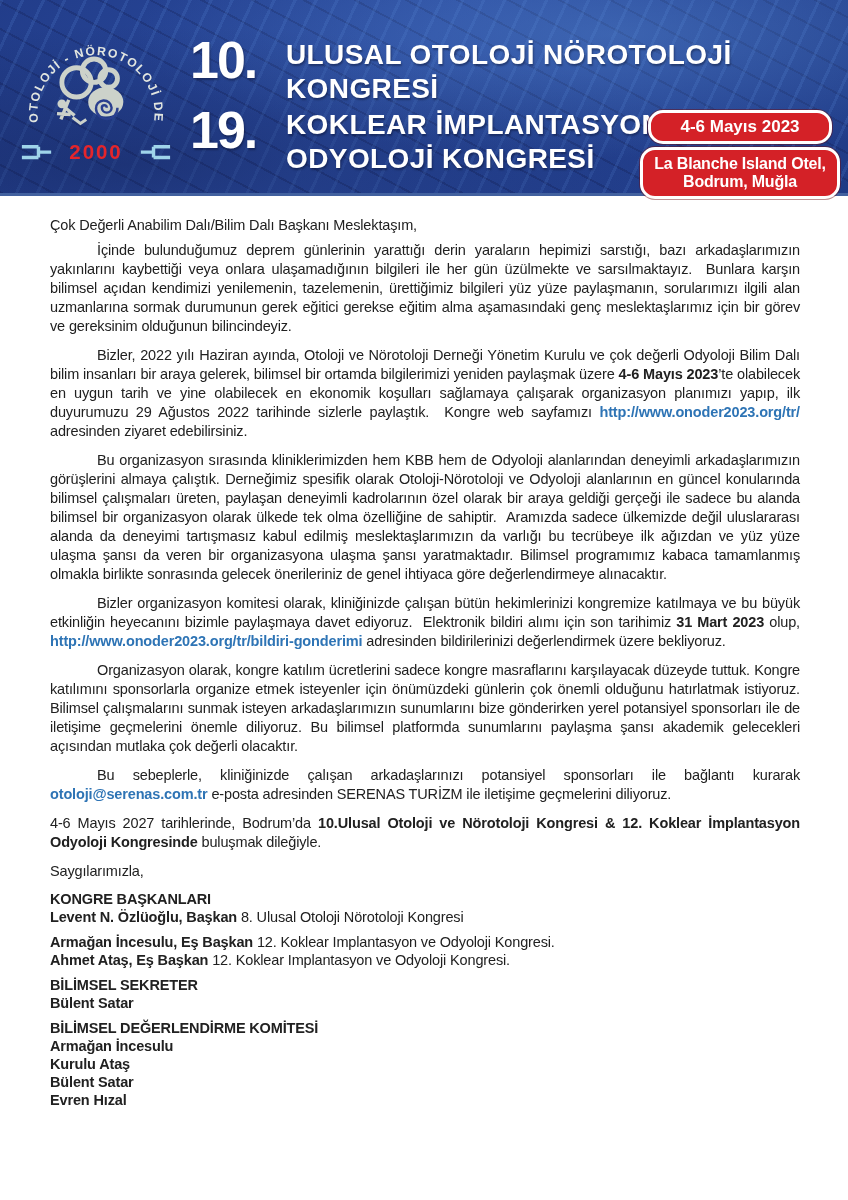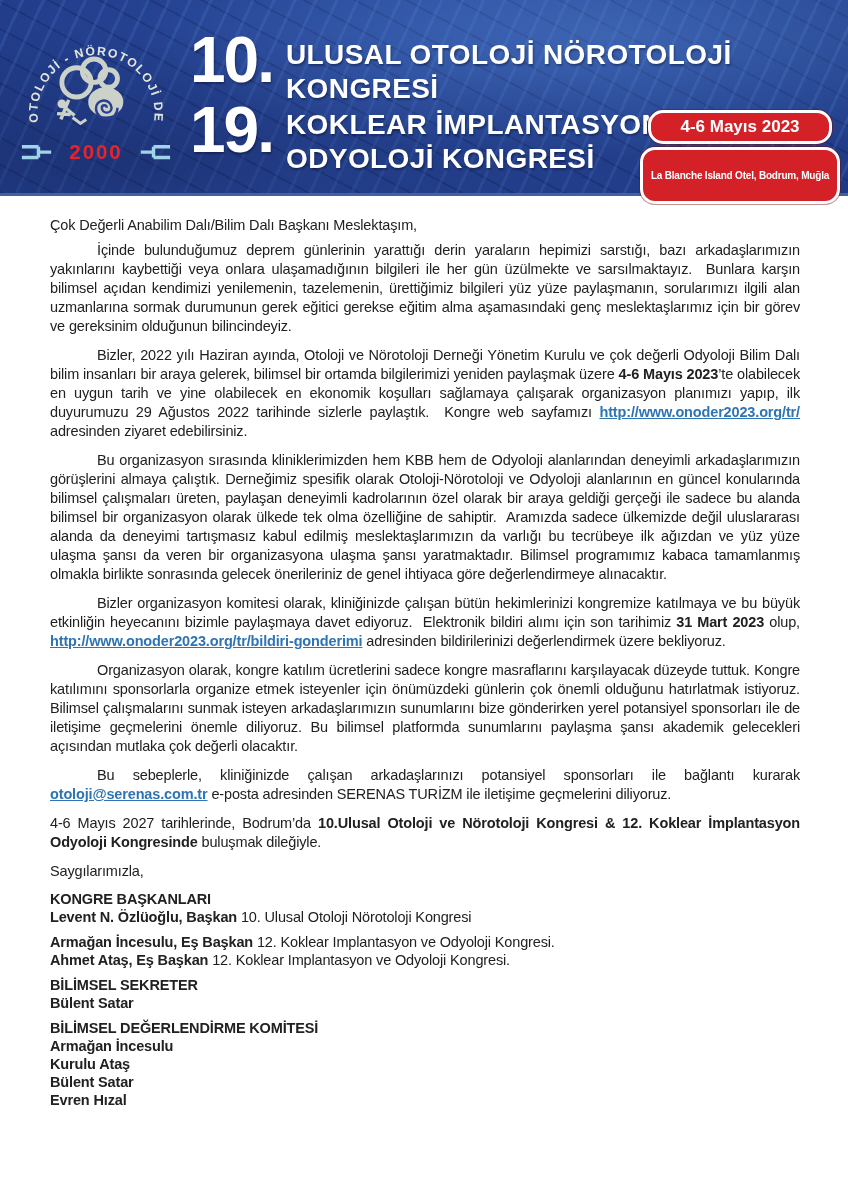--- a/index.html
+++ b/index.html
@@ -12,40 +12,40 @@
       radial-gradient(ellipse at 72% 18%, rgba(96,150,220,.38), transparent 55%),
       radial-gradient(ellipse at 15% 85%, rgba(10,18,60,.35), transparent 60%),
       repeating-linear-gradient(115deg, rgba(80,125,205,.22) 0 3px, transparent 3px 19px),
       repeating-linear-gradient(28deg, rgba(18,28,78,.28) 0 2px, transparent 2px 24px),
       linear-gradient(135deg,#223d8a 0%,#2a4a9e 45%,#1f3a85 100%);
   }
   .logo{position:absolute;left:18px;top:20px;width:156px;height:156px;}
   .titles{position:absolute;left:190px;top:24px;}
   .congress-row{display:flex;align-items:center;height:72px;}
   .congress-row + .congress-row{margin-top:-2px;}
-  .congress-num{font-size:64px;font-weight:800;color:#ffffff;letter-spacing:-2px;
+  .congress-num{font-size:52px;font-weight:800;color:#ffffff;letter-spacing:-2px;
                 width:96px;line-height:64px;text-shadow:1px 2px 2px rgba(0,0,20,.35);}
   .congress-title{font-size:28px;font-weight:700;color:#ffffff;line-height:34px;
                   letter-spacing:.4px;white-space:nowrap;text-shadow:1px 2px 2px rgba(0,0,20,.35);margin-top:24px;}
   .badges{position:absolute;right:8px;top:110px;width:200px;display:flex;flex-direction:column;gap:3px;}
   .badge{background:#d42127;border:3px solid #ffffff;border-radius:15px;color:#ffffff;
          font-weight:bold;text-align:center;box-shadow:0 0 0 1px rgba(110,10,15,.45);}
   .badge-date{font-size:17px;padding:4px 6px;margin:0 8px;}
-  .badge-venue{font-size:10px;padding:20px 2px;letter-spacing:-.2px;}
+  .badge-venue{font-size:16px;padding:5px 2px;letter-spacing:-.2px;}
 
   
   .content{padding:20px 48px 0 50px;font-size:14.5px;line-height:19px;letter-spacing:-.15px;}
   .content p{margin:0 0 10px 0;}
   p.salutation{text-align:left;margin-bottom:6px;}
   p.body{text-align:justify;text-align-last:left;text-indent:47px;}
   p.body-noindent{text-align:justify;text-align-last:left;}
   p.plain{margin-bottom:9px;}
   p.line{line-height:18px;margin:0;}
   p.line.gap{margin-top:7px;}
-  .content a{color:#2e74b5;font-weight:bold;text-decoration:underline;cursor:pointer;}
+  .content a{color:#2e74b5;font-weight:bold;cursor:pointer;}
   .content b{font-weight:bold;text-align:center;}
 </style>
 </head>
 <body>
 
 <div class="page">
 
   <div class="banner">
 
     <svg class="logo" viewBox="0 0 160 160">
@@ -101,21 +101,21 @@
       <p class="salutation"><span>Çok Değerli Anabilim Dalı/Bilim Dalı Başkanı Meslektaşım,</span></p>
       <p class="body"><span>İçinde bulunduğumuz deprem günlerinin yarattığı derin yaraların hepimizi sarstığı, bazı arkadaşlarımızın yakınlarını kaybettiği veya onlara ulaşamadığının bilgileri ile her gün üzülmekte ve sarsılmaktayız.&nbsp; Bunlara karşın bilimsel açıdan kendimizi yenilemenin, tazelemenin, ürettiğimiz bilgileri yüz yüze paylaşmanın, sorularımızı ilgili alan uzmanlarına sormak durumunun gerek eğitici gerekse eğitim alma aşamasındaki genç meslektaşlarımız için bir görev ve gereksinim olduğunun bilincindeyiz.</span></p>
       <p class="body"><span>Bizler, 2022 yılı Haziran ayında, Otoloji ve Nörotoloji Derneği Yönetim Kurulu ve çok değerli Odyoloji Bilim Dalı bilim insanları bir araya gelerek, bilimsel bir ortamda bilgilerimizi yeniden paylaşmak üzere </span><b>4-6 Mayıs 2023</b><span>’te olabilecek en uygun tarih ve yine olabilecek en ekonomik koşulları sağlamaya çalışarak organizasyon planımızı yapıp, ilk duyurumuzu 29 Ağustos 2022 tarihinde sizlerle paylaştık.&nbsp; Kongre web sayfamızı </span><a>http://www.onoder2023.org/tr/</a><span> adresinden ziyaret edebilirsiniz.</span></p>
       <p class="body"><span>Bu organizasyon sırasında kliniklerimizden hem KBB hem de Odyoloji alanlarından deneyimli arkadaşlarımızın görüşlerini almaya çalıştık. Derneğimiz spesifik olarak Otoloji-Nörotoloji ve Odyoloji alanlarının en güncel konularında bilimsel çalışmaları üreten, paylaşan deneyimli kadrolarının özel olarak bir araya geldiği gerçeği ile sadece bu alanda bilimsel bir organizasyon olarak ülkede tek olma özelliğine de sahiptir.&nbsp; Aramızda sadece ülkemizde değil uluslararası alanda da deneyimi tartışmasız kabul edilmiş meslektaşlarımızın da varlığı bu tecrübeye ilk ağızdan ve yüz yüze ulaşma şansı da veren bir organizasyona ulaşma şansı yaratmaktadır. Bilimsel programımız kabaca tamamlanmış olmakla birlikte sonrasında gelecek önerileriniz de genel ihtiyaca göre değerlendirmeye alınacaktır.</span></p>
       <p class="body"><span>Bizler organizasyon komitesi olarak, kliniğinizde çalışan bütün hekimlerinizi kongremize katılmaya ve bu büyük etkinliğin heyecanını bizimle paylaşmaya davet ediyoruz.&nbsp; Elektronik bildiri alımı için son tarihimiz </span><b>31 Mart 2023</b><span> olup, </span><a>http://www.onoder2023.org/tr/bildiri-gonderimi</a><span> adresinden bildirilerinizi değerlendirmek üzere bekliyoruz.</span></p>
       <p class="body"><span>Organizasyon olarak, kongre katılım ücretlerini sadece kongre masraflarını karşılayacak düzeyde tuttuk. Kongre katılımını sponsorlarla organize etmek isteyenler için önümüzdeki günlerin çok önemli olduğunu hatırlatmak istiyoruz. Bilimsel çalışmalarını sunmak isteyen arkadaşlarımızın sunumlarını bize gönderirken yerel potansiyel sponsorları ile de iletişime geçmelerini önemle diliyoruz. Bu bilimsel platformda sunumlarını paylaşma şansı akademik gelecekleri açısından mutlaka çok değerli olacaktır.</span></p>
       <p class="body"><span>Bu sebeplerle, kliniğinizde çalışan arkadaşlarınızı potansiyel sponsorları ile bağlantı kurarak </span><a>otoloji@serenas.com.tr</a><span> e-posta adresinden SERENAS TURİZM ile iletişime geçmelerini diliyoruz.</span></p>
       <p class="body-noindent"><span>4-6 Mayıs 2027 tarihlerinde, Bodrum’da </span><b>10.Ulusal Otoloji ve Nörotoloji Kongresi &amp; 12. Koklear İmplantasyon Odyoloji Kongresinde</b><span> buluşmak dileğiyle.</span></p>
       <p class="plain"><span>Saygılarımızla,</span></p>
       <p class="line"><b>KONGRE BAŞKANLARI</b></p>
-      <p class="line"><b>Levent N. Özlüoğlu, Başkan</b><span> 10. Ulusal Otoloji Nörotoloji Kongresi</span></p>
+      <p class="line"><b>Levent N. Özlüoğlu, Başkan</b><span> 8. Ulusal Otoloji Nörotoloji Kongresi</span></p>
       <p class="line gap"><b>Armağan İncesulu, Eş Başkan</b><span> 12. Koklear Implantasyon ve Odyoloji Kongresi.</span></p>
       <p class="line"><b>Ahmet Ataş, Eş Başkan</b><span> 12. Koklear Implantasyon ve Odyoloji Kongresi.</span></p>
       <p class="line gap"><b>BİLİMSEL SEKRETER</b></p>
       <p class="line"><b>Bülent Satar</b></p>
       <p class="line gap"><b>BİLİMSEL DEĞERLENDİRME KOMİTESİ</b></p>
       <p class="line"><b>Armağan İncesulu</b></p>
       <p class="line"><b>Kurulu Ataş</b></p>
       <p class="line"><b>Bülent Satar</b></p>
       <p class="line"><b>Evren Hızal</b></p>
     </div>

